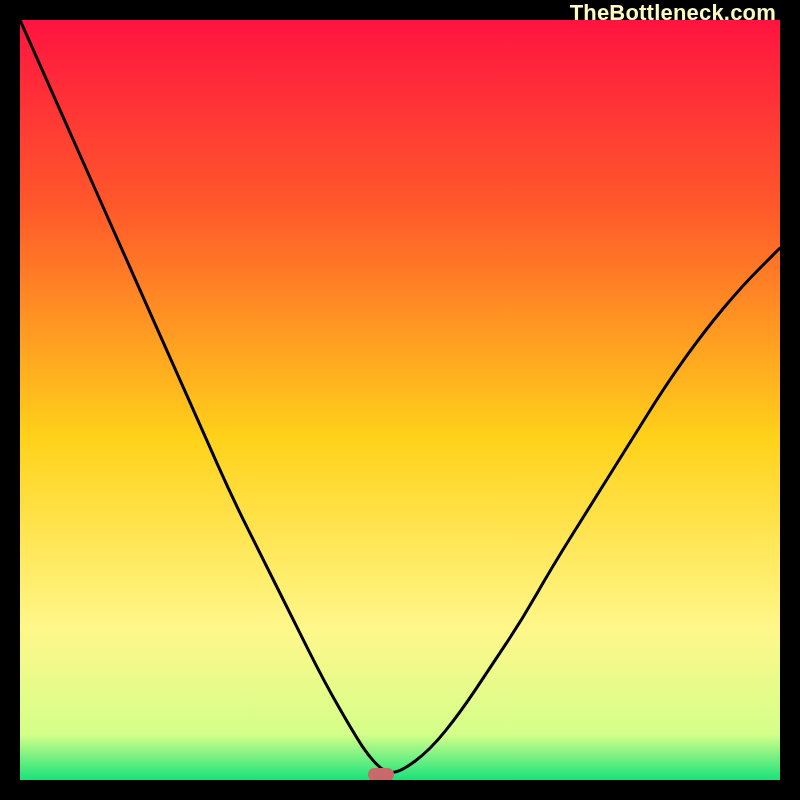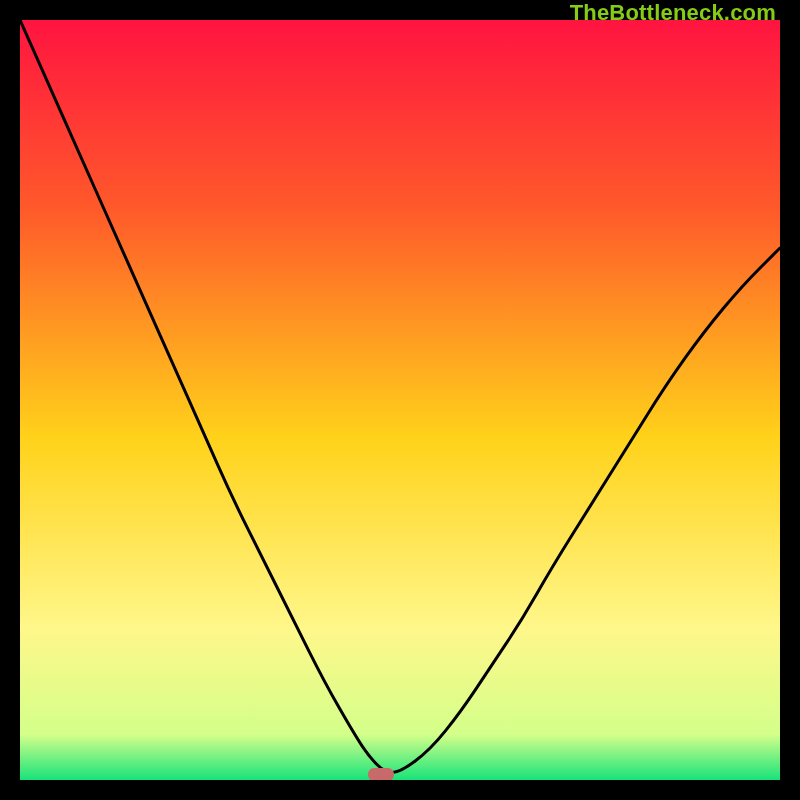--- a/index.html
+++ b/index.html
@@ -22,21 +22,21 @@
     left: 20px;
     top: 20px;
     width: 760px;
     height: 760px;
     overflow: hidden;
   }
   .watermark {
     position: absolute;
     top: 0px;
     right: 24px;
-    color: #84cc16;
+    color: #fef9c3;
     font-size: 22px;
     font-weight: 600;
     letter-spacing: 0.2px;
     z-index: 5;
   }
   svg { display: block; }
 </style>
 </head>
 <body>
 

